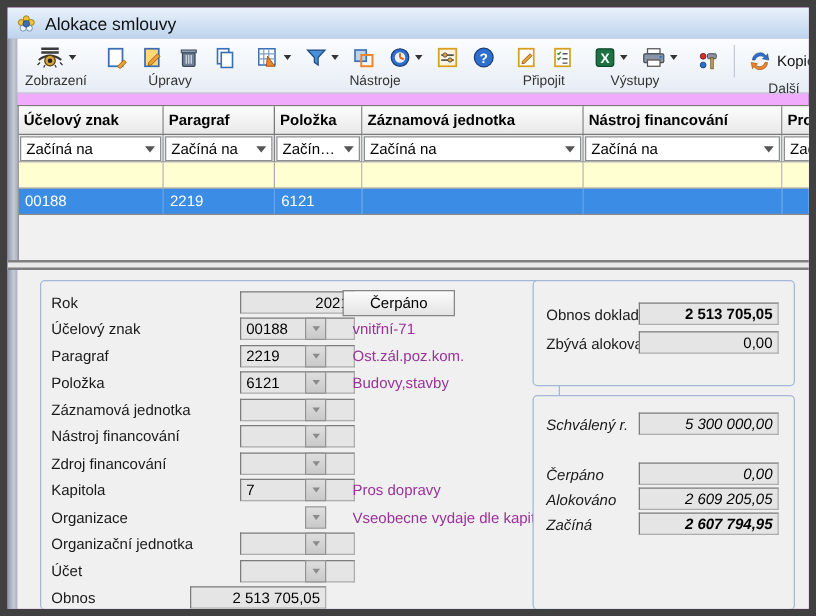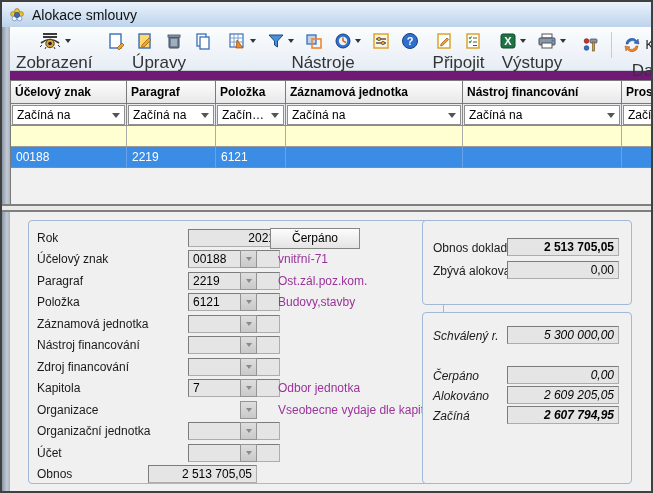--- a/index.html
+++ b/index.html
@@ -1,33 +1,33 @@
 <!DOCTYPE html>
 <html><head>
 <meta charset="utf-8">
 <style>
   html,body{margin:0;padding:0;background:#dcdcdc;font-family:"Liberation Sans",sans-serif;}
-  #window{position:relative;width:653px;height:493px;background:#701a75;overflow:hidden;
-          border:2px solid #404040;box-sizing:border-box;}
+  #window{position:relative;width:653px;height:493px;background:#f0abfc;overflow:hidden;
+          border:6px solid #404040;box-sizing:border-box;}
   
   #titlebar{position:absolute;left:0;top:0;width:653px;height:25px;
             background:linear-gradient(#e9f2fb,#bdd3ec);border-bottom:1px solid #9ab4d4;
             display:flex;align-items:center;}
   #title-icon{margin-left:7px;width:16px;height:16px;}
   #title-text{margin-left:7px;font-size:14px;color:#111;}
   
   #left-frame{position:absolute;left:0;top:25px;width:8px;height:468px;
               background:linear-gradient(to right,#8b97a6,#c2cad4 60%,#aab4c0);}
   
   #toolbar{position:absolute;left:8px;top:25px;width:645px;height:43px;
            background:linear-gradient(#fbfdfe,#e7edf5);border-bottom:1px solid #c2c9d3;
            display:flex;align-items:stretch;}
   .tgroup{display:flex;flex-direction:column;justify-content:space-between;padding:3px 6px 1px 6px;}
   .tgroup .icons{display:flex;align-items:center;gap:7px;justify-content:center;flex:1;}
-  .tgroup .glabel{text-align:center;font-size:17px;color:#333;padding:1px 0 2px 0;white-space:nowrap;}
+  .tgroup .glabel{text-align:center;font-size:11px;color:#333;padding:1px 0 2px 0;white-space:nowrap;}
   .tsep{width:1px;background:#c3cbd6;margin:4px 0;}
   .tbtn{display:flex;align-items:center;gap:2px;padding:2px;border-radius:2px;cursor:default;}
   .dd{width:0;height:0;border-left:3px solid transparent;border-right:3px solid transparent;
       border-top:4px solid #333;margin-left:1px;}
   .tbtn-label{font-size:12px;color:#111;margin-left:3px;white-space:nowrap;}
   
   #grid-wrap{position:absolute;left:8px;top:78px;width:645px;height:124px;overflow:hidden;
              background:#f1f1f1;border-top:1px solid #7a7a7a;border-left:1px solid #7a7a7a;}
   .grow{display:flex;width:700px;}
   .hcell{box-sizing:border-box;height:23px;line-height:22px;padding:0 4px;font-size:12px;font-weight:bold;
@@ -394,21 +394,21 @@
             <span class="arr"></span>
           </div>
       </div>
 
       <div class="frow" style="top:157px">
         <span class="flabel">Kapitola</span>
         <div class="sunken finput">7</div>
         <div class="combo-btn">
             <span class="arr"></span>
           </div>
-        <span class="fdesc">Odbor jednotka</span>
+        <span class="fdesc">Pros dopravy</span>
       </div>
 
       <div class="frow" style="top:179px">
         <span class="flabel">Organizace</span>
         <div class="combo-btn">
             <span class="arr"></span>
           </div>
         <span class="fdesc">Vseobecne vydaje dle kapitolnes...</span>
       </div>
 

